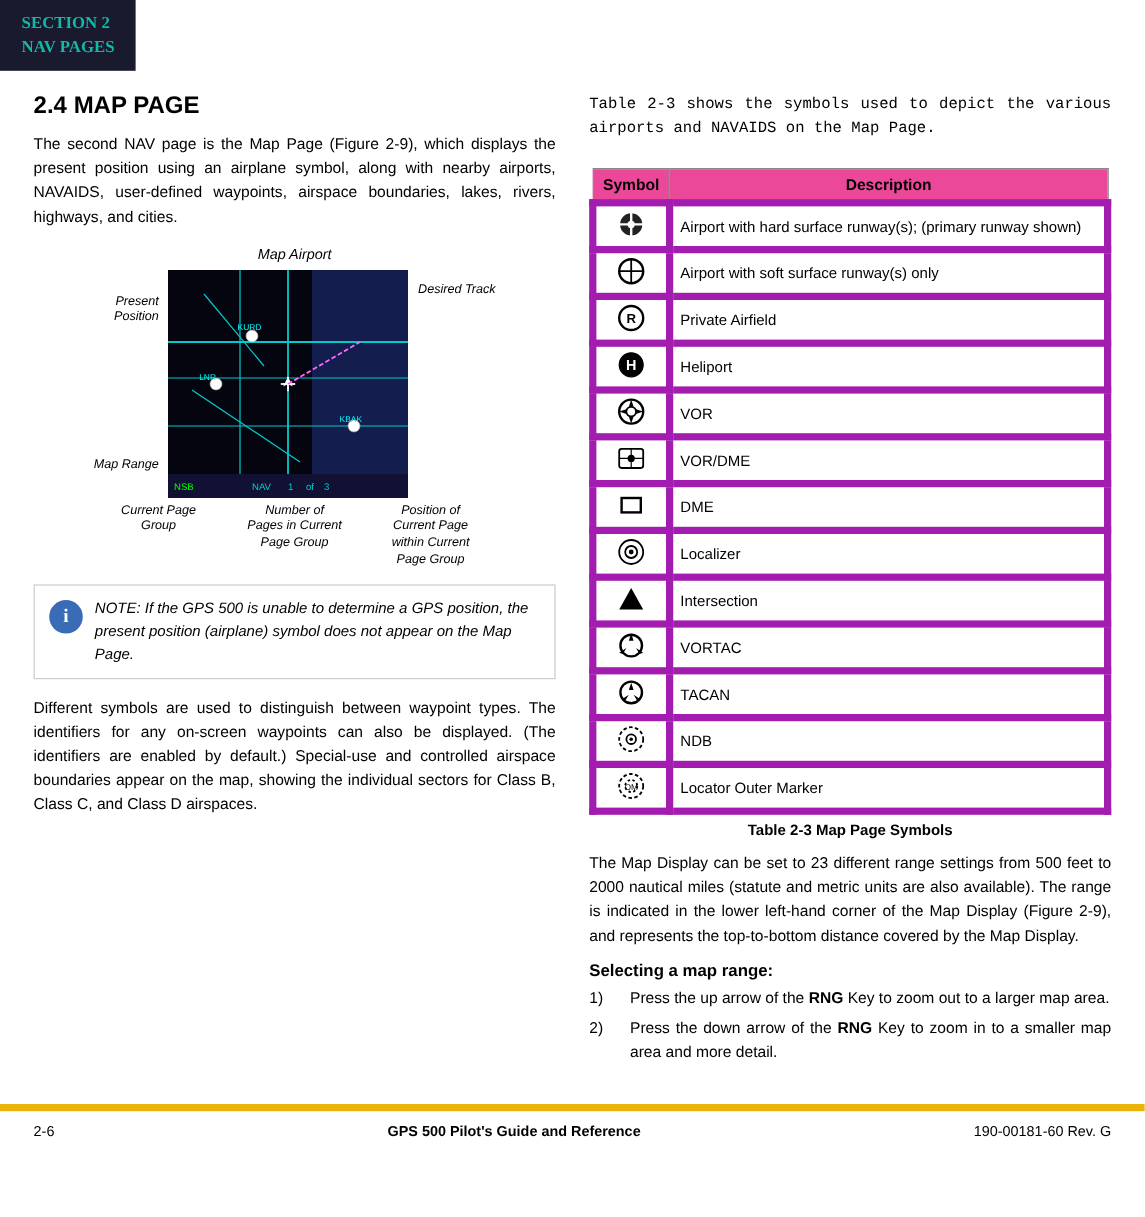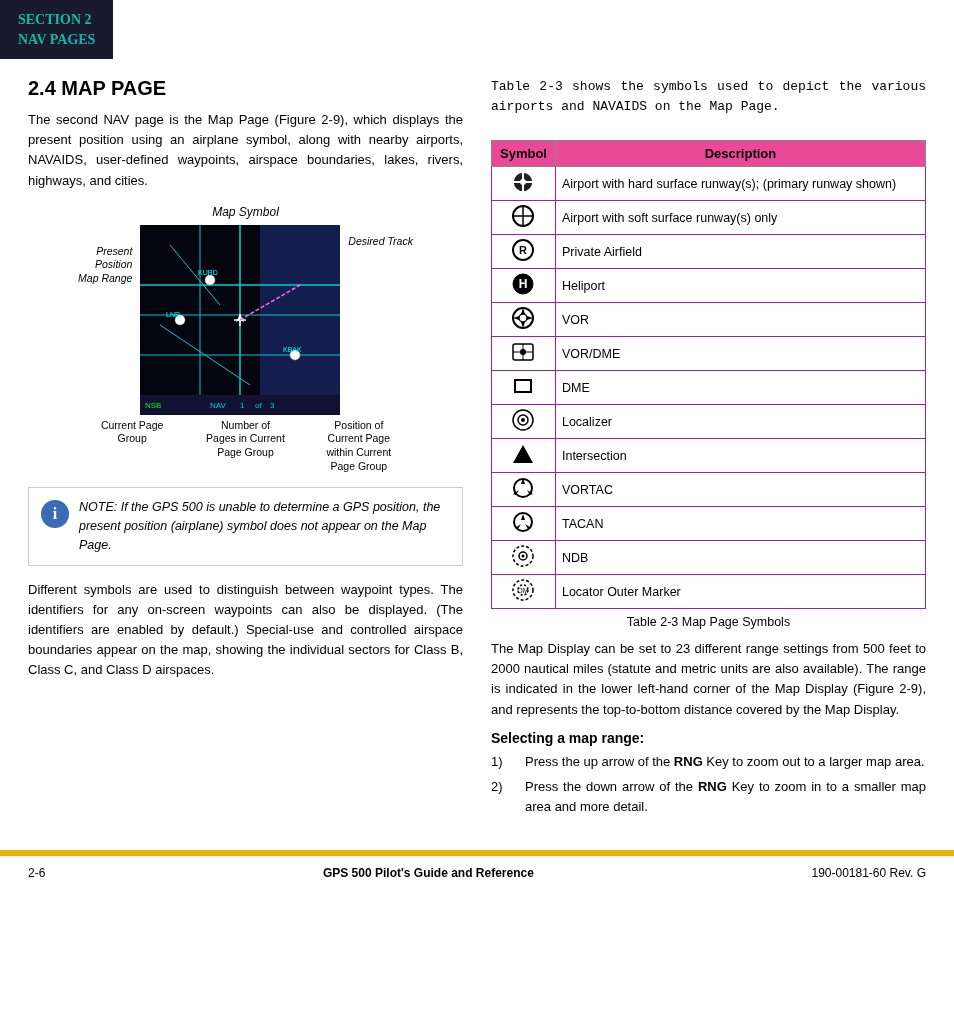--- a/index.html
+++ b/index.html
@@ -133,35 +133,35 @@
     .symbol-table th {
       background: #ec4899;
       border: 1px solid #888;
       padding: 5px 8px;
       font-size: 13px;
       font-family: Arial, sans-serif;
       text-align: center;
     }
 
     .symbol-table td {
-      border: 1px solid #a21caf;
+      border: 6px solid #a21caf;
       padding: 3px 6px;
       font-size: 12.5px;
       font-family: Arial, sans-serif;
       vertical-align: middle;
     }
 
     .symbol-cell {
       text-align: center;
       width: 52px;
     }
 
     .table-caption {
       font-size: 12.5px;
-      font-weight: normal;
+      font-weight: bold;
       text-align: center;
       margin: 4px 0 10px 0;
       font-family: Arial, sans-serif;
     }
 
     
     .bottom-text {
       font-size: 13px;
       line-height: 1.55;
       text-align: justify;
@@ -228,20 +228,21 @@
 
     .diagram-row {
       display: flex;
       align-items: center;
       gap: 8px;
     }
 
     .diagram-left-labels {
       display: flex;
       flex-direction: column;
+      justify-content: space-between;
       height: 190px;
       padding: 20px 0;
       text-align: right;
     }
 
     .diagram-left-label {
       font-size: 10.5px;
       font-style: italic;
       font-family: Arial, sans-serif;
       line-height: 1.3;
@@ -267,20 +268,21 @@
     .diagram-bottom-labels {
       display: flex;
       justify-content: space-around;
       width: 340px;
       margin-top: 4px;
       position: relative;
     }
 
     .diagram-bottom-label {
       font-size: 10.5px;
+      font-style: italic;
       font-family: Arial, sans-serif;
       text-align: center;
       line-height: 1.3;
       max-width: 80px;
     }
   </style>
 </head>
 <body>
 
 
@@ -294,21 +296,21 @@
 <div class="page-wrapper">
   <div class="two-col">
 
     <div class="left-col">
 
       <div class="section-title">2.4  MAP PAGE</div>
 
       <p class="body-text">The second NAV page is the Map Page (Figure 2-9), which displays the present position using an airplane symbol, along with nearby airports, NAVAIDS, user-defined waypoints, airspace boundaries, lakes, rivers, highways, and cities.</p>
 
       <div class="figure-area">
-        <div class="map-label-above">Map Symbol</div>
+        <div class="map-label-above">Map Airport</div>
 
         <div class="diagram-outer">
           <div class="diagram-row">
 
             <div class="diagram-left-labels">
               <div class="diagram-left-label">Present<br>Position</div>
               <div class="diagram-left-label">Map Range</div>
             </div>
 
             <svg class="map-svg" viewBox="0 0 200 190" xmlns="http://www.w3.org/2000/svg">

